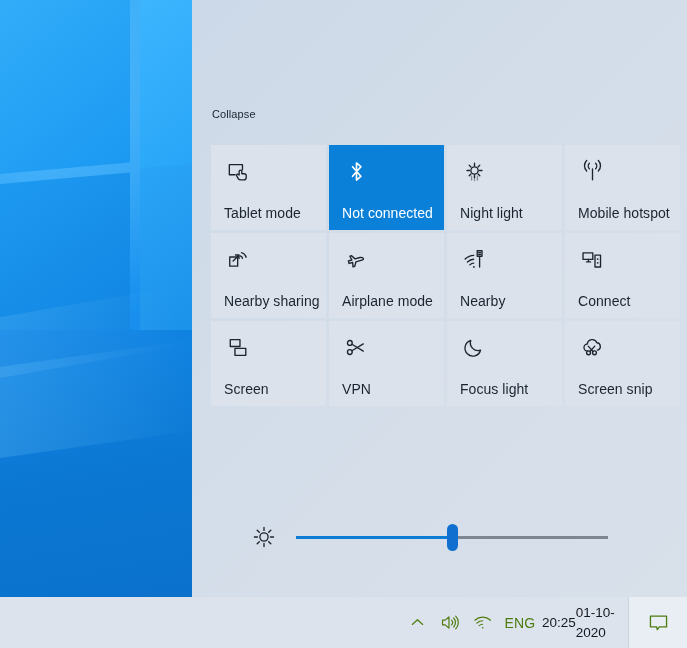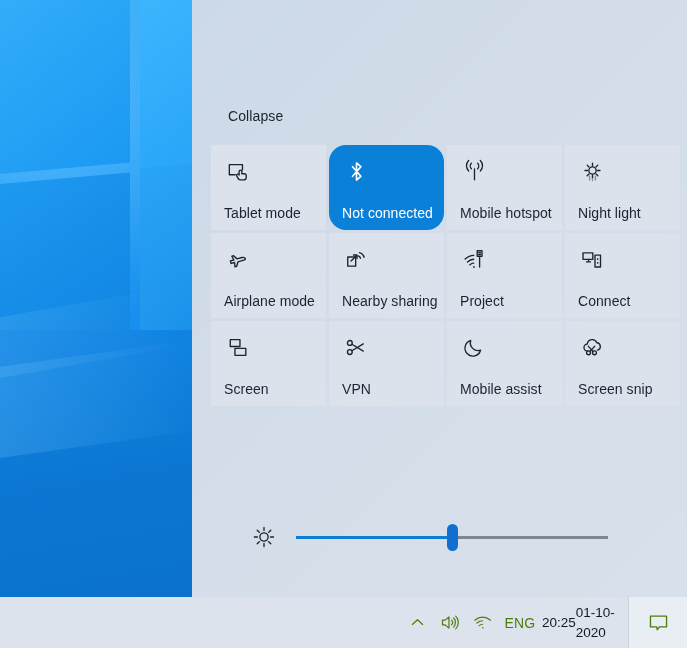--- a/index.html
+++ b/index.html
@@ -44,40 +44,40 @@
     background: linear-gradient(90deg, rgba(150,215,255,.20), rgba(150,215,255,0) 75%);
     transform: rotate(-10deg);
   }
 
   
   #action-center {
     position: absolute; left: 192px; top: 0; width: 495px; height: 597px;
     background: linear-gradient(135deg,#ccd9e8 0%,#d3dde9 40%,#d8e0ea 100%);
   }
   #collapse-row {
-    position: absolute; left: 36px; top: 108px;
-    font-size: 14px; color: #1b2430; letter-spacing: .1px;
+    position: absolute; left: 20px; top: 108px;
+    font-size: 11px; color: #1b2430; letter-spacing: .1px;
     cursor: pointer;
   }
 
   
   #tile-grid {
     position: absolute; left: 19px; top: 145px;
     width: 460px;
     display: grid;
     grid-template-columns: repeat(4, 115px);
     grid-auto-rows: 85px;
     gap: 3px 3px;
   }
   .tile {
     background: #dbe2eb;
     position: relative;
     cursor: default;
   }
-  .tile.on { background: #0a80d8; border-radius: 17px; }
+  .tile.on { background: #0a80d8; }
   .tile .tile-icon {
     position: absolute; left: 14px; top: 13px;
     width: 26px; height: 26px;
     color: #1d242e;
     display: flex; align-items: center; justify-content: center;
   }
   .tile.on .tile-icon { color: #ffffff; }
   .tile .tile-icon svg { display: block; }
   .tile .tile-label {
     position: absolute; left: 13px; bottom: 9px;
@@ -169,68 +169,68 @@
         <div class="tile-icon">
           <svg viewBox="0 0 24 24" width="25" height="25" fill="none" stroke="currentColor" stroke-width="1.6" stroke-linecap="round" stroke-linejoin="round">
             <path d="M8.2 7.4l8 9.2L12 20.2V3.8l4.2 3.6-8 9.2"></path>
           </svg>
         </div>
         <div class="tile-label">Not connected</div>
       </div>
       <div class="tile">
         <div class="tile-icon">
           <svg viewBox="0 0 24 24" width="25" height="25" fill="none" stroke="currentColor" stroke-width="1.3" stroke-linecap="round" stroke-linejoin="round">
+            <circle cx="12" cy="11" r="3.5"></circle>
+            <path d="M12 4v2.6M12 15.4v2.3M4.8 11h2.4M16.8 11h2.4M6.9 5.9l1.7 1.7M15.4 14.4l1.7 1.7M17.1 5.9l-1.7 1.7M8.6 14.4l-1.7 1.7"></path>
+            <path d="M9.2 16.6v3.6M12 17.2v3.4M14.8 16.6v3.6" stroke-opacity=".45"></path>
+          </svg>
+        </div>
+        <div class="tile-label">Night light</div>
+      </div>
+      <div class="tile">
+        <div class="tile-icon">
+          <svg viewBox="0 0 24 24" width="25" height="25" fill="none" stroke="currentColor" stroke-width="1.3" stroke-linecap="round" stroke-linejoin="round">
             <path d="M12 9.6v10.4"></path>
             <path d="M9 9.3a3.8 3.8 0 010-5.3M15 9.3a3.8 3.8 0 000-5.3"></path>
             <path d="M6.4 11.6a7.3 7.3 0 010-10.2M17.6 11.6a7.3 7.3 0 000-10.2"></path>
           </svg>
         </div>
         <div class="tile-label">Mobile hotspot</div>
       </div>
       <div class="tile">
         <div class="tile-icon">
           <svg viewBox="0 0 24 24" width="25" height="25" fill="none" stroke="currentColor" stroke-width="1.3" stroke-linecap="round" stroke-linejoin="round">
-            <circle cx="12" cy="11" r="3.5"></circle>
-            <path d="M12 4v2.6M12 15.4v2.3M4.8 11h2.4M16.8 11h2.4M6.9 5.9l1.7 1.7M15.4 14.4l1.7 1.7M17.1 5.9l-1.7 1.7M8.6 14.4l-1.7 1.7"></path>
-            <path d="M9.2 16.6v3.6M12 17.2v3.4M14.8 16.6v3.6" stroke-opacity=".45"></path>
-          </svg>
-        </div>
-        <div class="tile-label">Night light</div>
-      </div>
-      <div class="tile">
-        <div class="tile-icon">
-          <svg viewBox="0 0 24 24" width="25" height="25" fill="none" stroke="currentColor" stroke-width="1.3" stroke-linecap="round" stroke-linejoin="round">
-            <path d="M4.2 13.4l3.4-.9-2-3.6 1.7-.5 3.3 3 4.7-1.3c1.1-.3 2.2-.2 2.9.4.6.5.6 1.2-.2 1.7-.5.3-1.1.5-1.8.7l-4.7 1.3-1.2 4.3-1.7.5-.3-4.1-3.4.9z"></path>
-          </svg>
-        </div>
-        <div class="tile-label">Airplane mode</div>
-      </div>
-      <div class="tile">
-        <div class="tile-icon">
-          <svg viewBox="0 0 24 24" width="25" height="25" fill="none" stroke="currentColor" stroke-width="1.3" stroke-linecap="round" stroke-linejoin="round">
             <path d="M3.6 18.4V9.6h7.6v8.8z"></path>
             <path d="M6.8 13.4l5.4-5.3M9.1 7.7h3.4v3.4"></path>
             <path d="M14.9 5.4a6.2 6.2 0 014.4 4.4M13.7 8.6a3 3 0 012.1 2.2"></path>
           </svg>
         </div>
         <div class="tile-label">Nearby sharing</div>
+      </div>
+      <div class="tile">
+        <div class="tile-icon">
+          <svg viewBox="0 0 24 24" width="25" height="25" fill="none" stroke="currentColor" stroke-width="1.3" stroke-linecap="round" stroke-linejoin="round">
+            <path d="M4.2 13.4l3.4-.9-2-3.6 1.7-.5 3.3 3 4.7-1.3c1.1-.3 2.2-.2 2.9.4.6.5.6 1.2-.2 1.7-.5.3-1.1.5-1.8.7l-4.7 1.3-1.2 4.3-1.7.5-.3-4.1-3.4.9z"></path>
+          </svg>
+        </div>
+        <div class="tile-label">Airplane mode</div>
       </div>
       <div class="tile">
         <div class="tile-icon">
           <svg viewBox="0 0 24 24" width="25" height="25" fill="none" stroke="currentColor" stroke-width="1.3" stroke-linecap="round" stroke-linejoin="round">
             <path d="M3 11.6C5.5 9.2 8.3 8 11.3 8"></path>
             <path d="M5.2 14.4c1.9-1.7 3.9-2.6 6-2.6"></path>
             <path d="M7.6 17.1c1.1-1 2.3-1.6 3.6-1.6"></path>
             <circle cx="11.4" cy="19.1" r=".9" fill="currentColor" stroke="none"></circle>
             <path d="M14.6 3.6h4.6v5.3h-4.6z"></path>
             <path d="M16 5.4h1.8M16 7.1h1.8"></path>
             <path d="M16.9 8.9v10.3"></path>
           </svg>
         </div>
-        <div class="tile-label">Project</div>
+        <div class="tile-label">Nearby</div>
       </div>
       <div class="tile">
         <div class="tile-icon">
           <svg viewBox="0 0 24 24" width="25" height="25" fill="none" stroke="currentColor" stroke-width="1.3" stroke-linecap="round" stroke-linejoin="round">
             <path d="M2.9 5.6h9.4v6.3H2.9z"></path>
             <path d="M6.2 14.3h3.9M8.1 11.9v2.4"></path>
             <path d="M14.4 7.8h5.3v11.4h-5.3z"></path>
             <circle cx="17" cy="11.6" r=".85" fill="currentColor" stroke="none"></circle>
             <circle cx="17" cy="15.2" r=".85" fill="currentColor" stroke="none"></circle>
           </svg>
@@ -255,21 +255,21 @@
           </svg>
         </div>
         <div class="tile-label">VPN</div>
       </div>
       <div class="tile">
         <div class="tile-icon">
           <svg viewBox="0 0 24 24" width="25" height="25" fill="none" stroke="currentColor" stroke-width="1.3" stroke-linecap="round" stroke-linejoin="round">
             <path d="M17.8 14.6A7.4 7.4 0 018.4 5.3a7.6 7.6 0 109.4 9.3z"></path>
           </svg>
         </div>
-        <div class="tile-label">Mobile assist</div>
+        <div class="tile-label">Focus light</div>
       </div>
       <div class="tile">
         <div class="tile-icon">
           <svg viewBox="0 0 24 24" width="25" height="25" fill="none" stroke="currentColor" stroke-width="1.3" stroke-linecap="round" stroke-linejoin="round">
             <path d="M7.4 15.4a3.4 3.4 0 01-.4-6.8 4.8 4.8 0 019.2-1.2 3.6 3.6 0 01.5 7.1"></path>
             <circle cx="8.2" cy="17.1" r="1.85"></circle>
             <circle cx="13.9" cy="17.1" r="1.85"></circle>
             <path d="M9.6 15.8l4.6-5.1M12.5 15.8L7.9 10.7"></path>
           </svg>
         </div>

